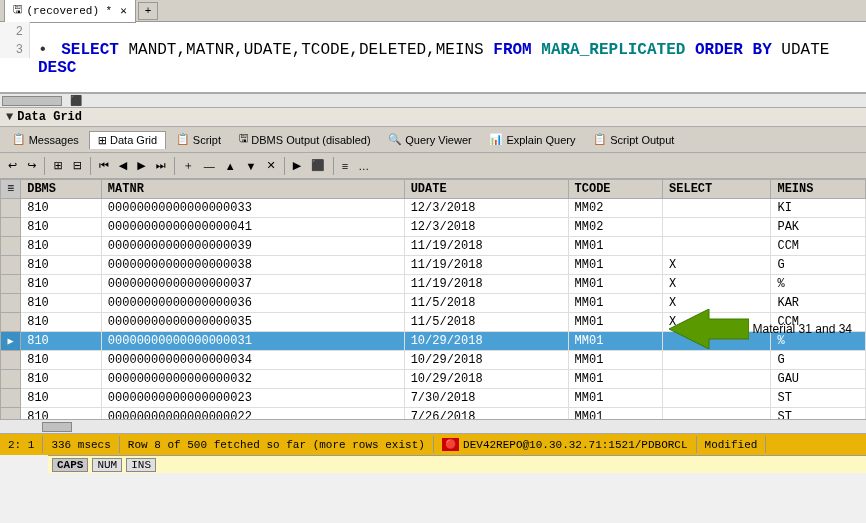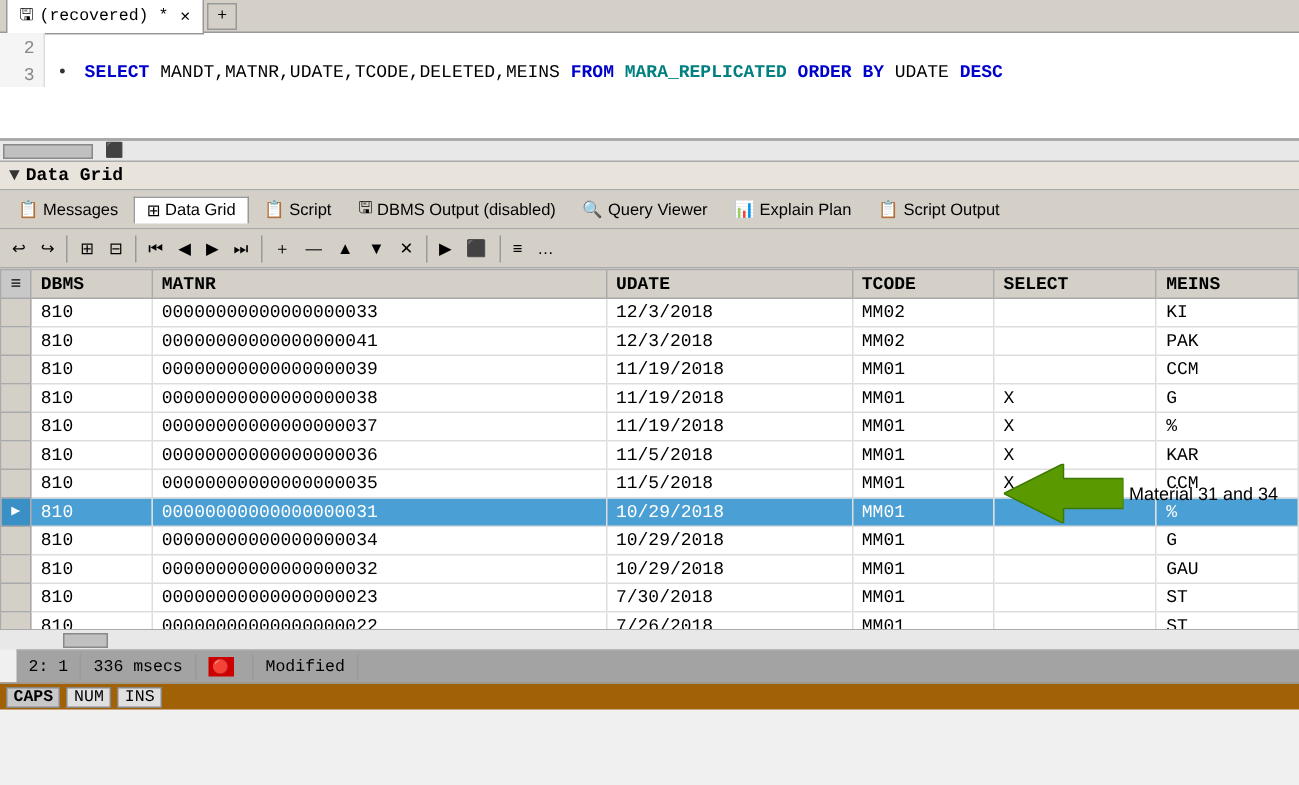--- a/index.html
+++ b/index.html
@@ -7,21 +7,21 @@
 
     
     #title-bar { background: #d4d0c8; height: 22px; display: flex; align-items: center; padding: 0 4px; border-bottom: 1px solid #999; }
     #title-bar .tab { background: #fff; border: 1px solid #999; padding: 2px 8px; font-size: 11px; display: flex; align-items: center; gap: 4px; margin-right: 2px; }
     #title-bar .tab-plus { background: #d4d0c8; border: 1px solid #999; padding: 2px 6px; font-size: 11px; cursor: pointer; }
 
     
     #editor-area { background: #fff; height: 72px; border-bottom: 2px solid #aaa; display: flex; flex-direction: column; }
     .editor-line { display: flex; align-items: flex-start; min-height: 18px; }
     .line-num { width: 30px; text-align: right; padding-right: 6px; color: #888; font-size: 12px; background: #f5f5f5; border-right: 1px solid #ddd; padding-top: 1px; min-height: 18px; display: flex; align-items: center; justify-content: flex-end; }
-    .line-content { padding-left: 8px; font-size: 12px; padding-top: 1px; flex: 1; }
+    .line-content { padding-left: 8px; font-size: 16px; padding-top: 1px; flex: 1; }
     .kw-blue { color: #0000cc; font-weight: bold; }
     .kw-teal { color: #008080; font-weight: bold; }
 
     
     #h-scroll { height: 14px; background: #e8e8e8; border-bottom: 1px solid #aaa; display: flex; align-items: center; padding: 0 2px; }
     #h-scroll-thumb { width: 60px; height: 10px; background: #c0c0c0; border: 1px solid #888; }
 
     
     #dg-label { background: #e8e4dc; padding: 2px 6px; font-size: 12px; font-weight: bold; border-bottom: 1px solid #aaa; display: flex; align-items: center; }
     #dg-label .triangle { color: #333; margin-right: 4px; }
@@ -46,26 +46,26 @@
     tbody tr.selected td { color: #fff; }
     tbody td { border: 1px solid #ddd; padding: 2px 6px; white-space: nowrap; }
     tbody td.row-indicator { background: #d4d0c8; border: 1px solid #aaa; text-align: center; font-size: 10px; }
     tbody tr.selected td.row-indicator { background: #3a8fc4; color: #fff; }
 
     
     #bottom-scroll { height: 14px; background: #e8e8e8; border-top: 1px solid #aaa; display: flex; align-items: center; padding: 0 2px; }
     #bottom-scroll-thumb { width: 30px; height: 10px; background: #c0c0c0; border: 1px solid #888; margin-left: 40px; }
 
     
-    #status-bar { background: #a3a3a3; height: 22px; display: flex; align-items: center; padding: 2px 6px; border-top: 1px solid #aaa; gap: 0; font-size: 11px; margin-left: 11px; }
+    #status-bar { background: #eab308; height: 22px; display: flex; align-items: center; padding: 2px 6px; border-top: 1px solid #aaa; gap: 0; font-size: 11px; }
     .status-seg { padding: 0 8px; border-right: 1px solid #999; height: 100%; display: flex; align-items: center; white-space: nowrap; }
     .status-seg:first-child { padding-left: 2px; }
 
     
-    #caps-bar { background: #a16207; height: 18px; display: flex; align-items: center; padding: 0 4px; gap: 4px; border-top: 1px solid #999; }
+    #caps-bar { background: #fef9c3; height: 18px; display: flex; align-items: center; padding: 0 4px; gap: 4px; border-top: 1px solid #999; margin-left: 48px; }
     .caps-seg { font-size: 11px; padding: 0 4px; border: 1px solid #888; background: #e0e0e0; }
     .caps-seg.active { background: #c8c8c8; font-weight: bold; }
 
     .row-indicator-header { background: #c8c8c8; width: 18px; }
   </style>
 </head>
 <body>
 
 <div id="title-bar">
   <div class="tab">
@@ -122,21 +122,21 @@
   <button class="tab-btn">
     <span>🖫</span>
     <span>DBMS Output (disabled)</span>
   </button>
   <button class="tab-btn">
     <span>🔍</span>
     <span>Query Viewer</span>
   </button>
   <button class="tab-btn">
     <span>📊</span>
-    <span>Explain Plan</span>
+    <span>Explain Query</span>
   </button>
   <button class="tab-btn">
     <span>📋</span>
     <span>Script Output</span>
   </button>
 </div>
 
 <div id="toolbar">
   <button class="tb-btn">↩</button>
   <button class="tb-btn">↪</button>
@@ -305,22 +305,24 @@
   </div>
 </div>
 
 <div id="bottom-scroll">
   <div id="bottom-scroll-thumb"></div>
 </div>
 
 <div id="status-bar">
   <div class="status-seg">2: 1</div>
   <div class="status-seg">336 msecs</div>
+  <div class="status-seg">Row 8 of 500 fetched so far (more rows exist)</div>
   <div class="status-seg">
     <span style="background:#cc0000; color:white; font-size:9px; padding:1px 3px; margin-right:4px;">🔴</span>
+    <span>DEV42REPO@10.30.32.71:1521/PDBORCL</span>
   </div>
   <div class="status-seg">Modified</div>
 </div>
 
 <div id="caps-bar">
   <span class="caps-seg active">CAPS</span>
   <span class="caps-seg">NUM</span>
   <span class="caps-seg">INS</span>
 </div>
 

